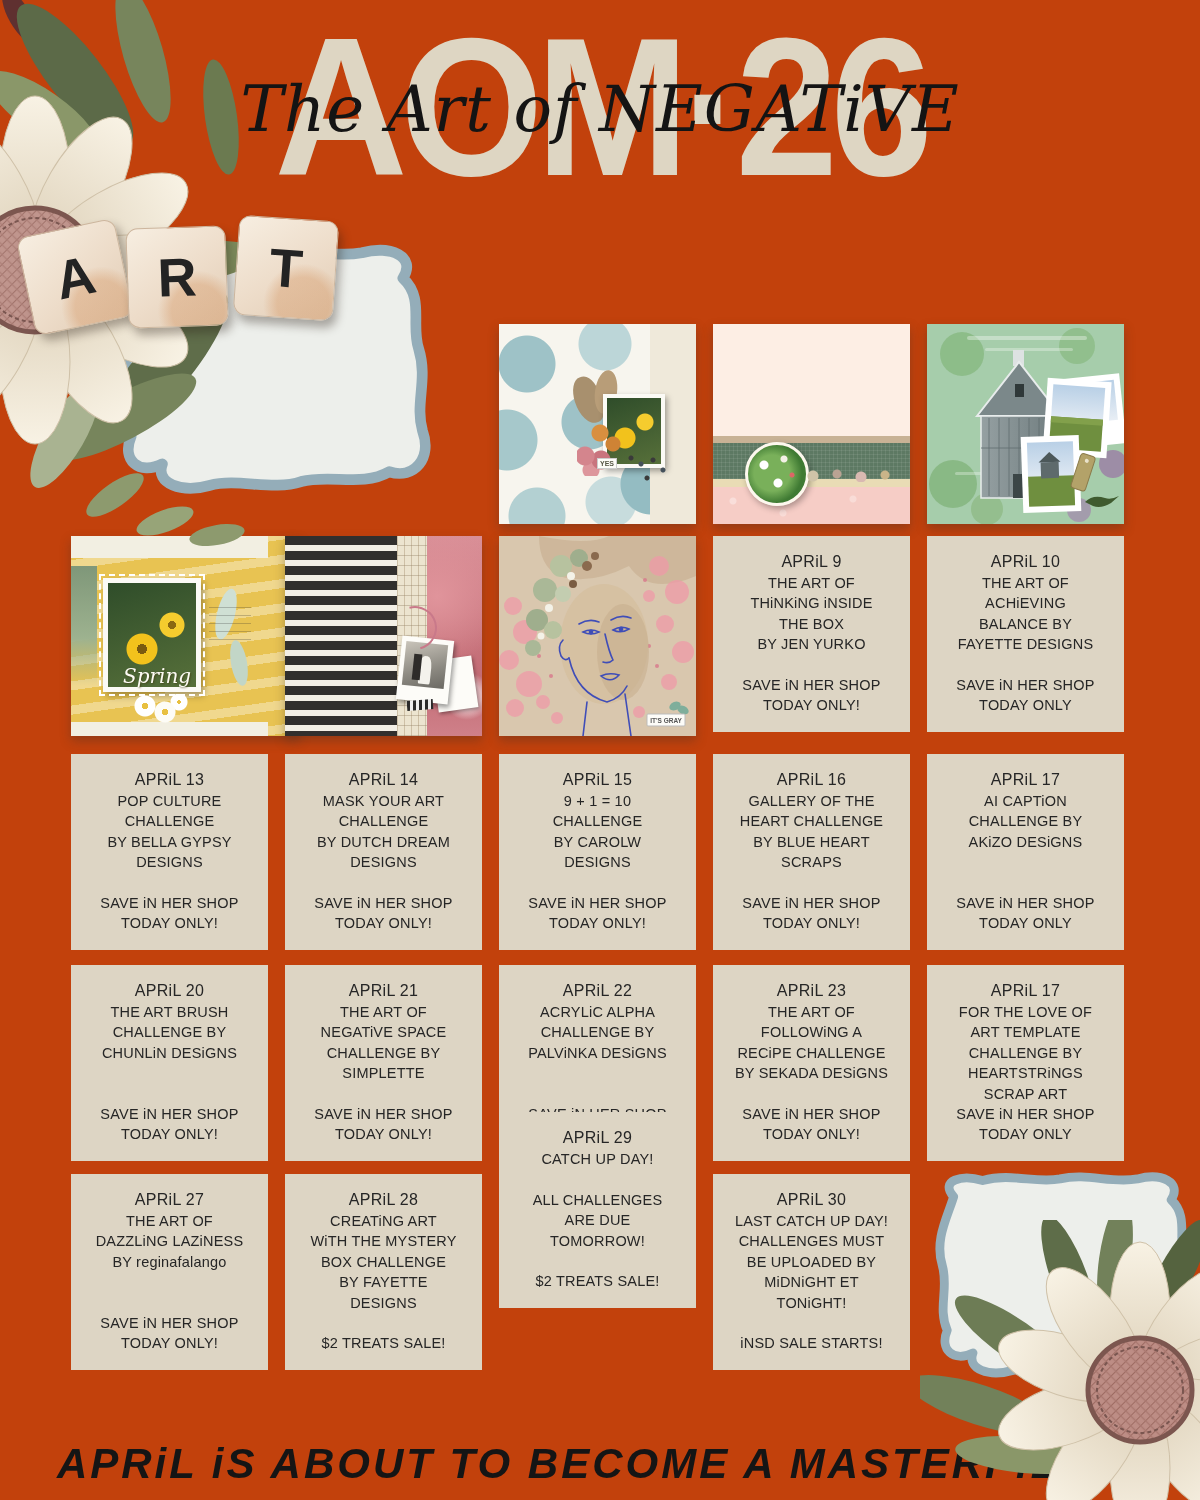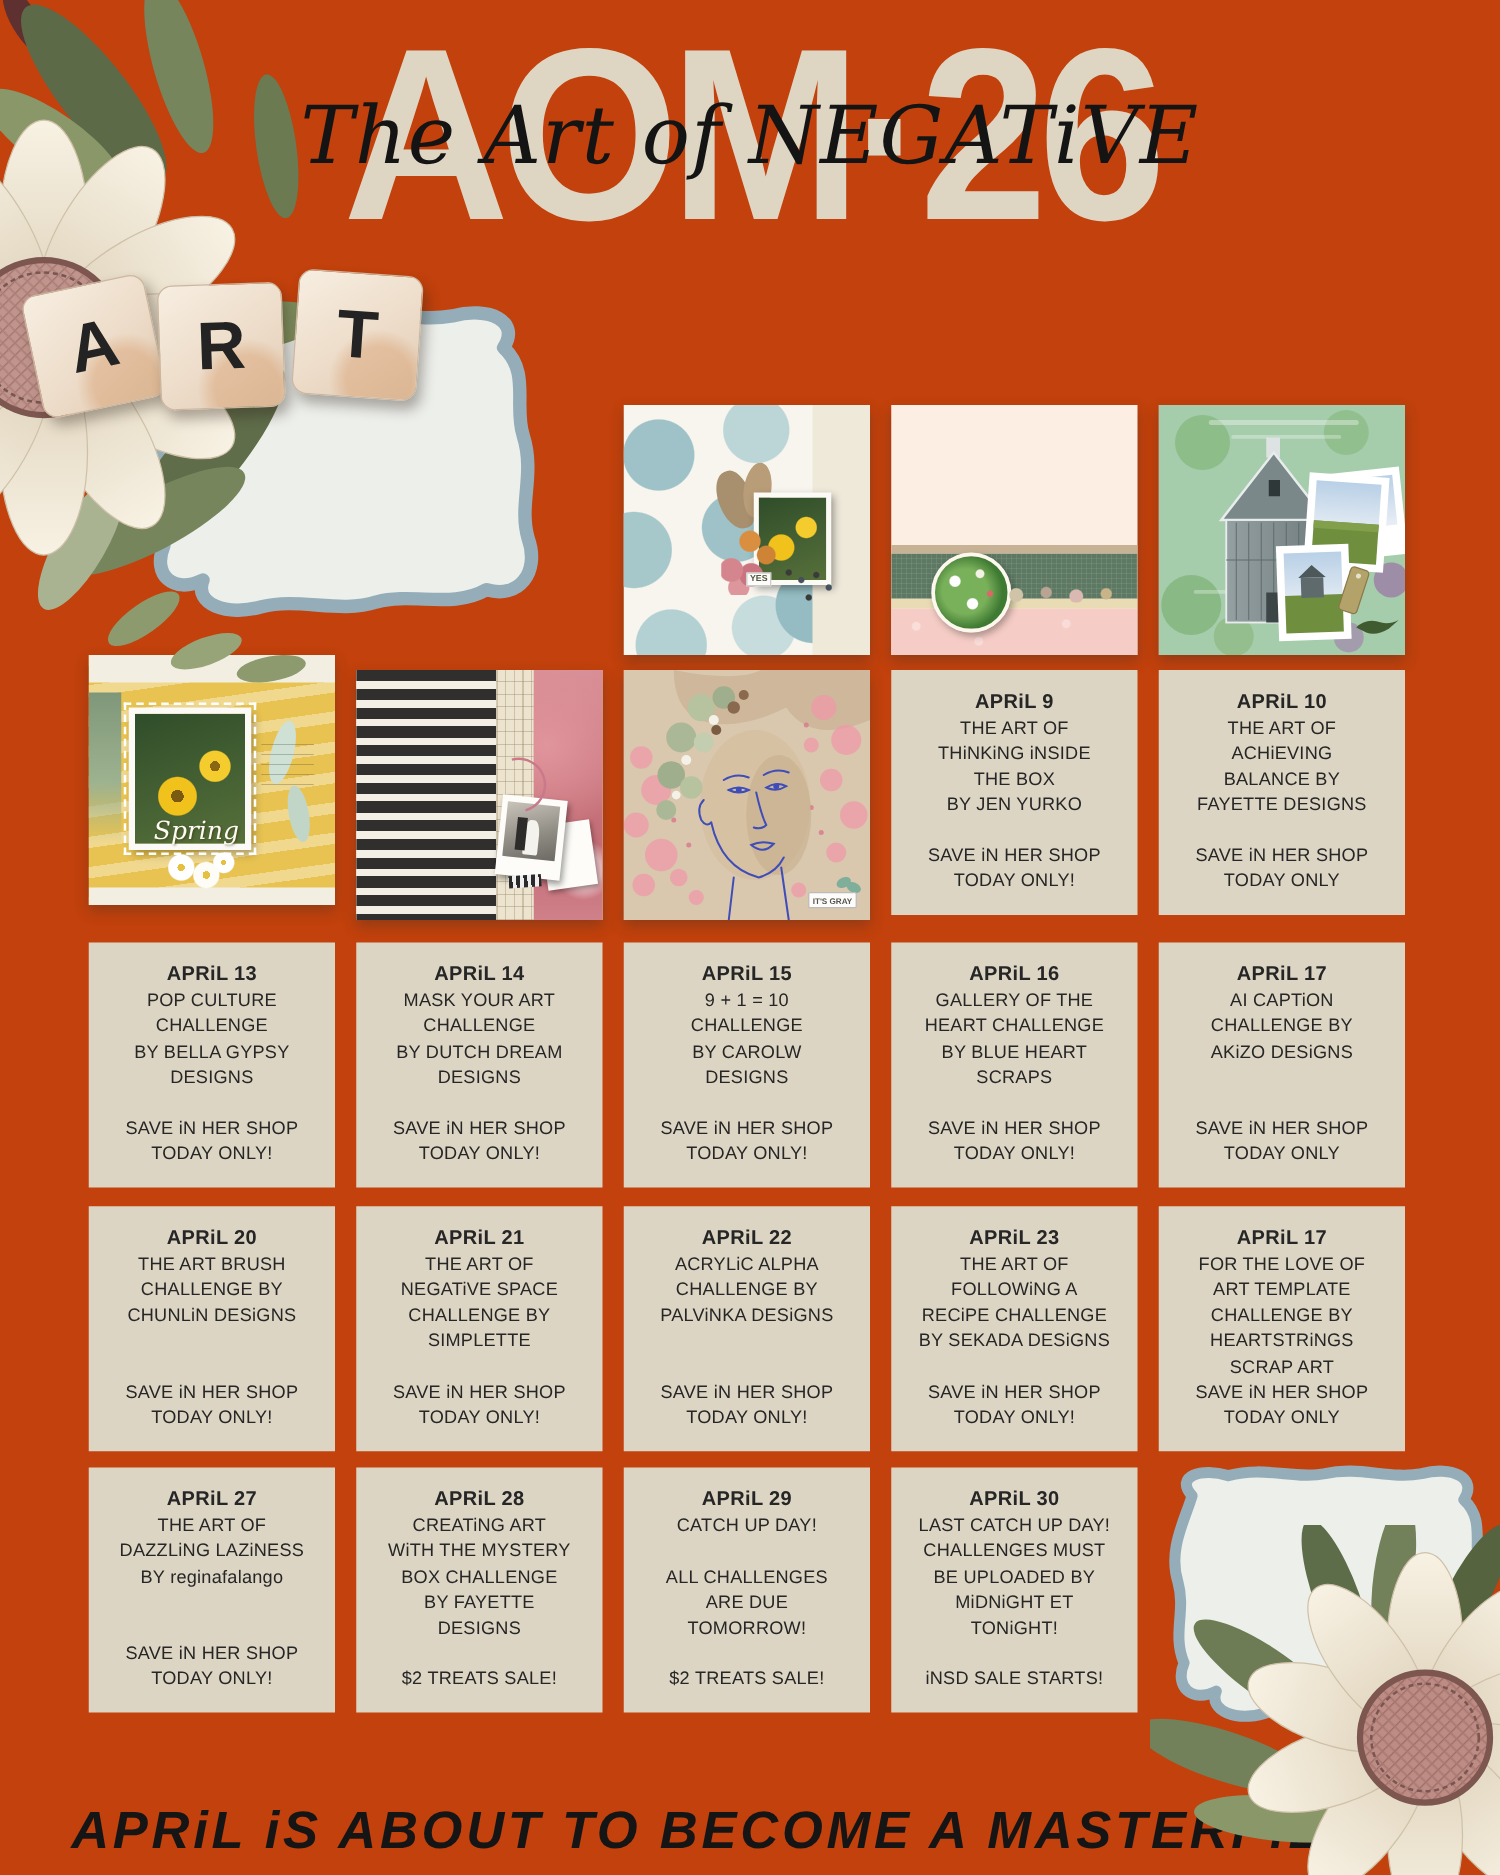--- a/index.html
+++ b/index.html
@@ -10,21 +10,21 @@
     font-size:196px;font-weight:700;letter-spacing:-8px;color:#ded6c3;line-height:1;
     transform:scaleX(.94);}
   .script-title{position:absolute;left:0;top:72px;width:100%;text-align:center;z-index:3;
     font-family:"DejaVu Serif","Liberation Serif",serif;font-style:italic;font-size:64px;
     color:#141414;letter-spacing:1px;}
   .subtitle{position:absolute;left:0;top:180px;width:100%;text-align:center;z-index:3;
     font-size:40px;font-weight:500;letter-spacing:12px;color:#1c1c1c;}
   
   .cell{position:absolute;width:197px;height:196px;background:#ddd5c4;z-index:1;
     text-align:center;color:#262626;padding-top:15px;box-sizing:border-box;}
-  .cell-date{font-size:16px;font-weight:700;letter-spacing:.3px;line-height:22px;}
+  .cell-date{font-size:16px;font-weight:400;letter-spacing:.3px;line-height:22px;}
   .cell-body{font-size:14.5px;font-weight:500;letter-spacing:.2px;line-height:20.4px;
     white-space:pre-line;}
   
   .preview{position:absolute;width:197px;height:200px;z-index:1;overflow:hidden;
     box-shadow:0 5px 10px rgba(60,50,40,.35);background:#eee;}
   .abs{position:absolute;}
   
   #pv-polka{background-color:#f7f5ee;background-image:
     radial-gradient(circle at 28px 40px,#9ec2c7 0 28px,transparent 29px),
     radial-gradient(circle at 106px 20px,#bcd6d8 0 26px,transparent 27px),
@@ -254,22 +254,22 @@
         <polygon points="112,138 123,128 134,138" fill="#4c585a"></polygon>
       </g>
       <g transform="rotate(18 155 150)">
         <rect x="148" y="130" width="15" height="36" rx="3" fill="#b3a269" stroke="#8a7a4a"></rect>
         <circle cx="155.5" cy="136" r="2" fill="#e9e2cb"></circle>
       </g>
       <path d="M158,178 q8,-8 20,-4 q6,2 14,-2 l-8,7 q-10,6 -18,3 z" fill="#3f5b2f"></path>
     </svg>
   </div>
 
-  <div class="preview" style="left:71px;top:524px;background:
-      repeating-linear-gradient(172deg,rgba(255,255,255,.35) 0 9px,rgba(255,255,255,0) 9px 24px),#e8c352;">
+  <div class="preview" style="left:71px;top:536px;background:
+      repeating-linear-gradient(172deg,rgba(255,255,255,.35) 0 9px,rgba(255,255,255,0) 9px 24px),#e8c352; padding-left: 32px;">
     <div class="abs" style="left:0;top:0;width:197px;height:22px;background:#f2efe2;"></div>
     <div class="abs" style="left:0;top:186px;width:197px;height:14px;background:#f2efe2;"></div>
     <div class="abs" style="left:0;top:30px;width:26px;height:120px;background:linear-gradient(180deg,#7f9779,#9db28f 60%,rgba(157,178,143,0));"></div>
     <div class="abs" style="left:32px;top:42px;width:98px;height:114px;box-sizing:border-box;background:
       radial-gradient(circle at 34px 66px,#7a5a10 0 5px,#f2c21c 5px 15px,transparent 16px),
       radial-gradient(circle at 64px 42px,#8a6812 0 4px,#f5cc2e 4px 12px,transparent 13px),
       linear-gradient(160deg,#2f4d2a,#57703a);
       border:5px solid #fbfaf6;outline:2px dashed #ffffff;outline-offset:2px;box-shadow:3px 4px 7px rgba(0,0,0,.3);"></div>
     <span class="abs" style="left:52px;top:128px;font-family:'DejaVu Serif','Liberation Serif',serif;font-style:italic;font-size:20px;color:#fdfbf4;text-shadow:1px 1px 2px rgba(60,50,10,.6);">Spring</span>
     <div class="abs" style="left:58px;top:158px;width:60px;height:32px;background:
@@ -509,21 +509,21 @@
   <div class="cell" style="left:285px;top:1174px;">
     <div class="cell-date">APRiL 28</div>
     <div class="cell-body">CREATiNG ART
 WiTH THE MYSTERY
 BOX CHALLENGE
 BY FAYETTE
 DESIGNS
 
 $2 TREATS SALE!</div>
   </div>
-  <div class="cell" style="left:499px;top:1174px;">
+  <div class="cell" style="left:499px;top:1112px;">
     <div class="cell-date">APRiL 29</div>
     <div class="cell-body">CATCH UP DAY!
 
 ALL CHALLENGES
 ARE DUE
 TOMORROW!
 
 $2 TREATS SALE!</div>
   </div>
   <div class="cell" style="left:713px;top:1174px;">

